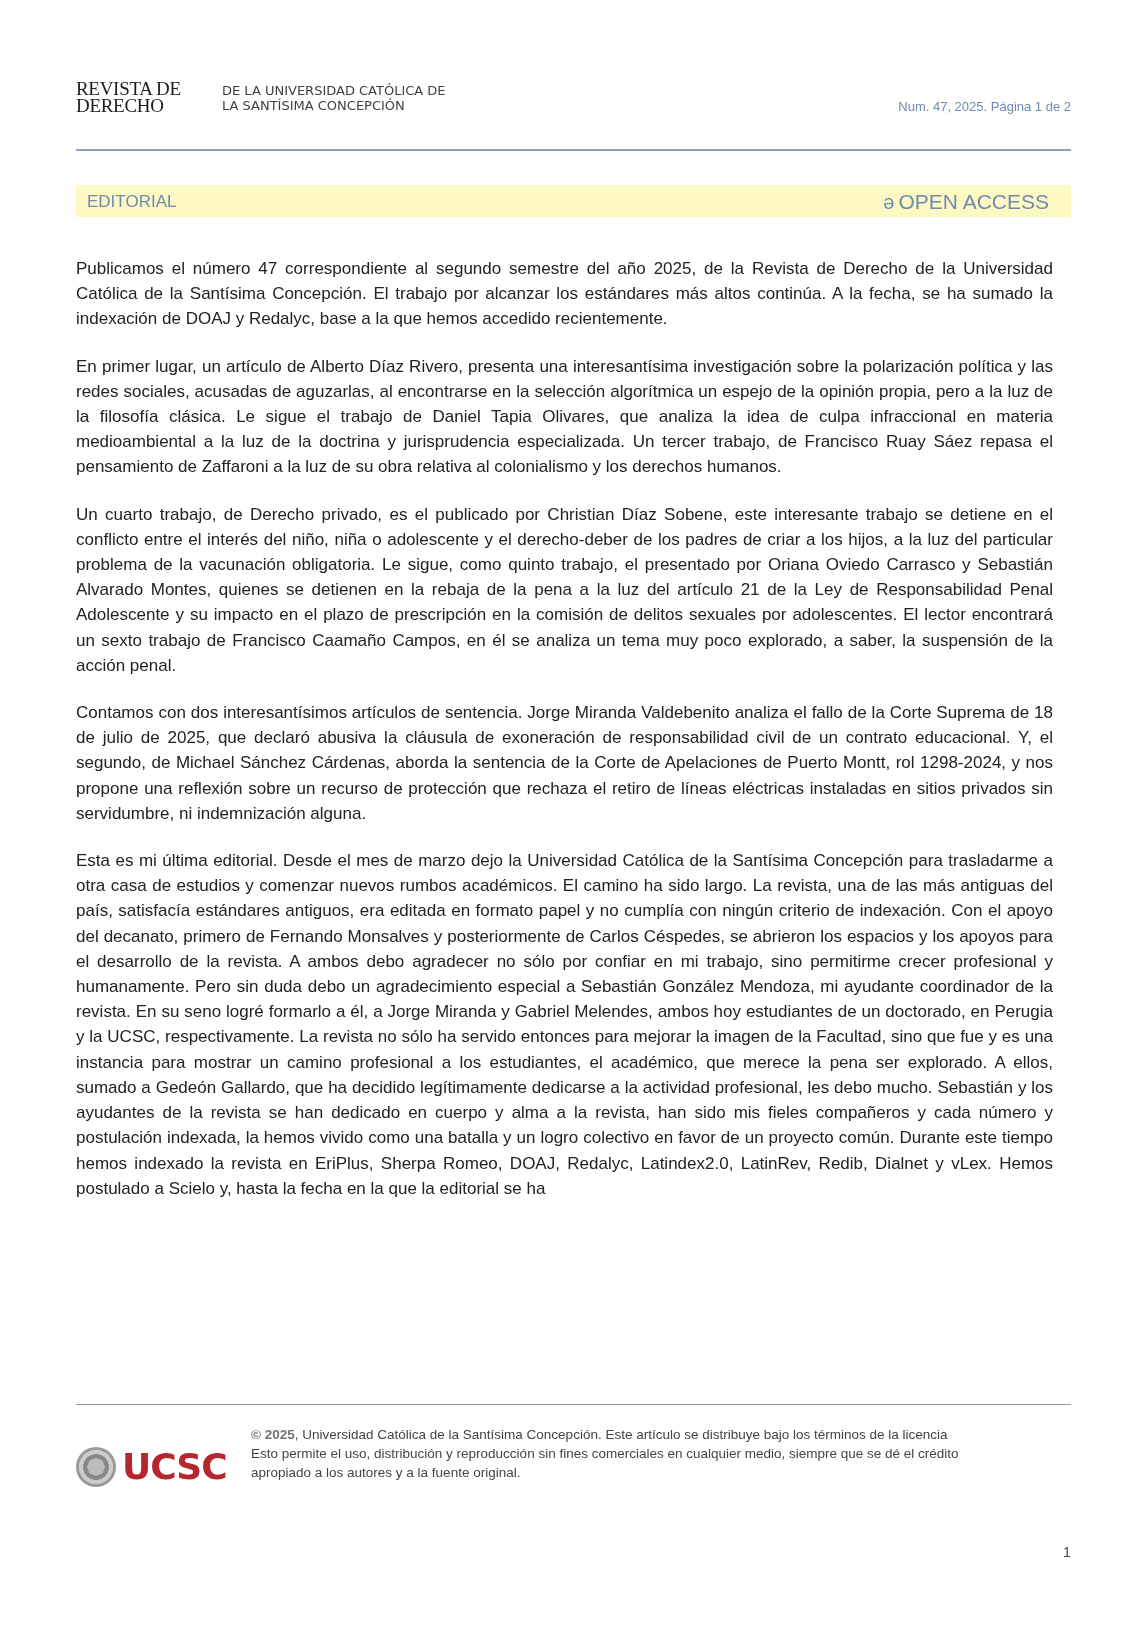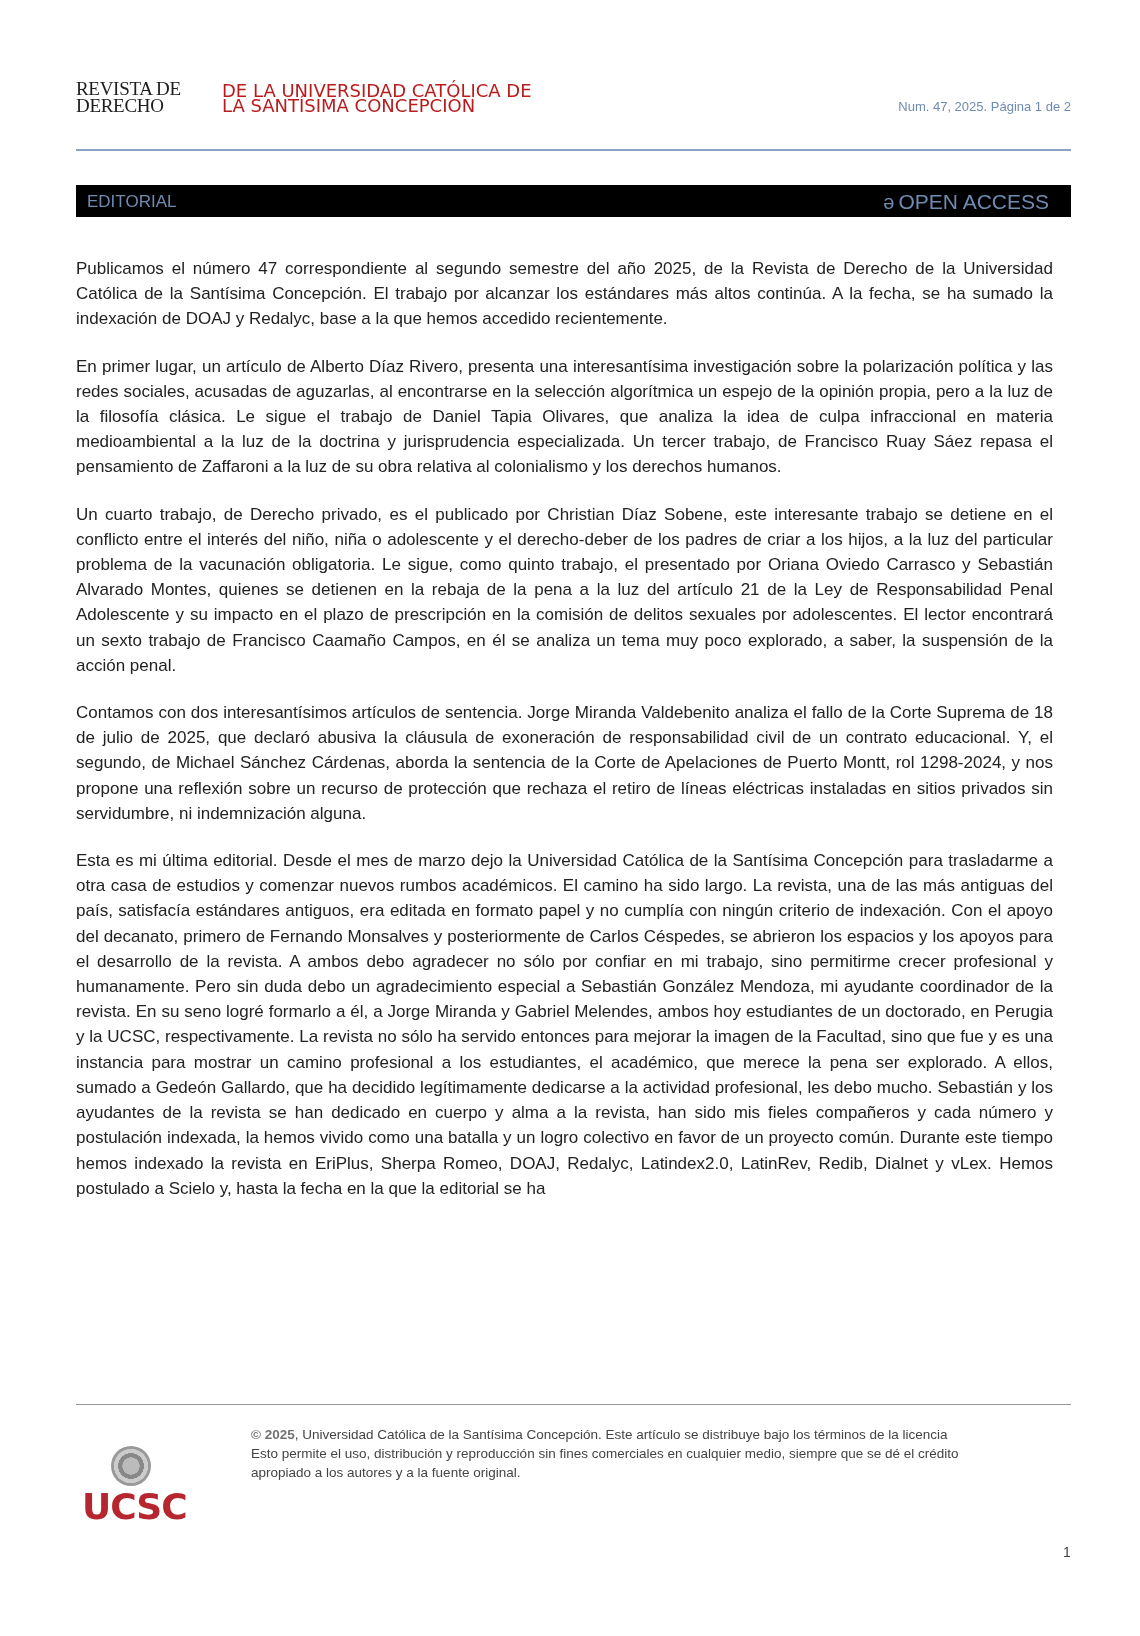--- a/index.html
+++ b/index.html
@@ -1,29 +1,29 @@
 <!DOCTYPE html>
 <html><head>
 <meta charset="utf-8">
 <style>
   html, body { margin: 0; padding: 0; background: #ffffff; }
   body { width: 1140px; height: 1636px; position: relative; overflow: hidden; font-family: "Liberation Sans", sans-serif; color: #222; }
   .header { position: absolute; left: 76px; top: 80px; width: 995px; height: 40px; }
   .logo-main { position: absolute; left: 0; top: 0; font-family: "Liberation Serif", serif; font-weight: normal; font-size: 19px; line-height: 17px; color: #1e1e1e; letter-spacing: -0.3px; }
-  .logo-sub { position: absolute; left: 146px; top: 3px; font-family: "DejaVu Sans", sans-serif; font-size: 18px; line-height: 15px; color: #b91c1c; }
+  .logo-sub { position: absolute; left: 146px; top: 3px; font-family: "DejaVu Sans", sans-serif; font-size: 13px; line-height: 15px; color: #404040; }
   .issue { position: absolute; right: 0; top: 5px; font-size: 13px; color: #6f8bb0; margin-top: 14px; }
   .rule-top { position: absolute; left: 76px; top: 149px; width: 995px; height: 2px; background: #8aa3c3; }
-  .section-bar { position: absolute; left: 76px; top: 185px; width: 995px; height: 32px; background: #000000; }
+  .section-bar { position: absolute; left: 76px; top: 185px; width: 995px; height: 32px; background: #fef9c3; }
   .section-label { position: absolute; left: 11px; top: 7px; font-size: 17px; color: #6f8bb0; }
   .oa { position: absolute; right: 22px; top: 5px; font-size: 21px; color: #6f8bb0; display: flex; align-items: center; }
   .oa-icon { font-size: 20px; margin-right: 4px; }
   .body-text { position: absolute; left: 76px; top: 256px; width: 995px; font-family: "Liberation Sans", sans-serif; font-size: 17px; line-height: 25.2px; color: #222; text-align: justify; }
   .body-text p { margin: 0 18px 22px 0; }
   .rule-bottom { position: absolute; left: 76px; top: 1404px; width: 995px; height: 1px; background: #999; }
-  .footer-logo { position: absolute; left: 76px; top: 1446px; display: flex; align-items: center; flex-direction: column; }
+  .footer-logo { position: absolute; left: 76px; top: 1446px; display: flex; align-items: center; }
   .seal { width: 40px; height: 40px; border-radius: 50%; background: radial-gradient(circle, #bbb 0 30%, #888 31% 45%, #ccc 46% 60%, #999 61% 100%); }
   .ucsc { font-family: "DejaVu Sans", sans-serif; font-weight: bold; font-size: 36px; color: #b5262e; margin-left: 6px; letter-spacing: -1px; }
   .license { position: absolute; left: 251px; top: 1425px; width: 820px; font-size: 13.5px; line-height: 19px; color: #444; }
   .license b { color: #737373; }
   .page-num { position: absolute; left: 1063px; top: 1544px; font-size: 14px; color: #444; }
 </style>
 </head>
 <body>
 
 <div class="header">

